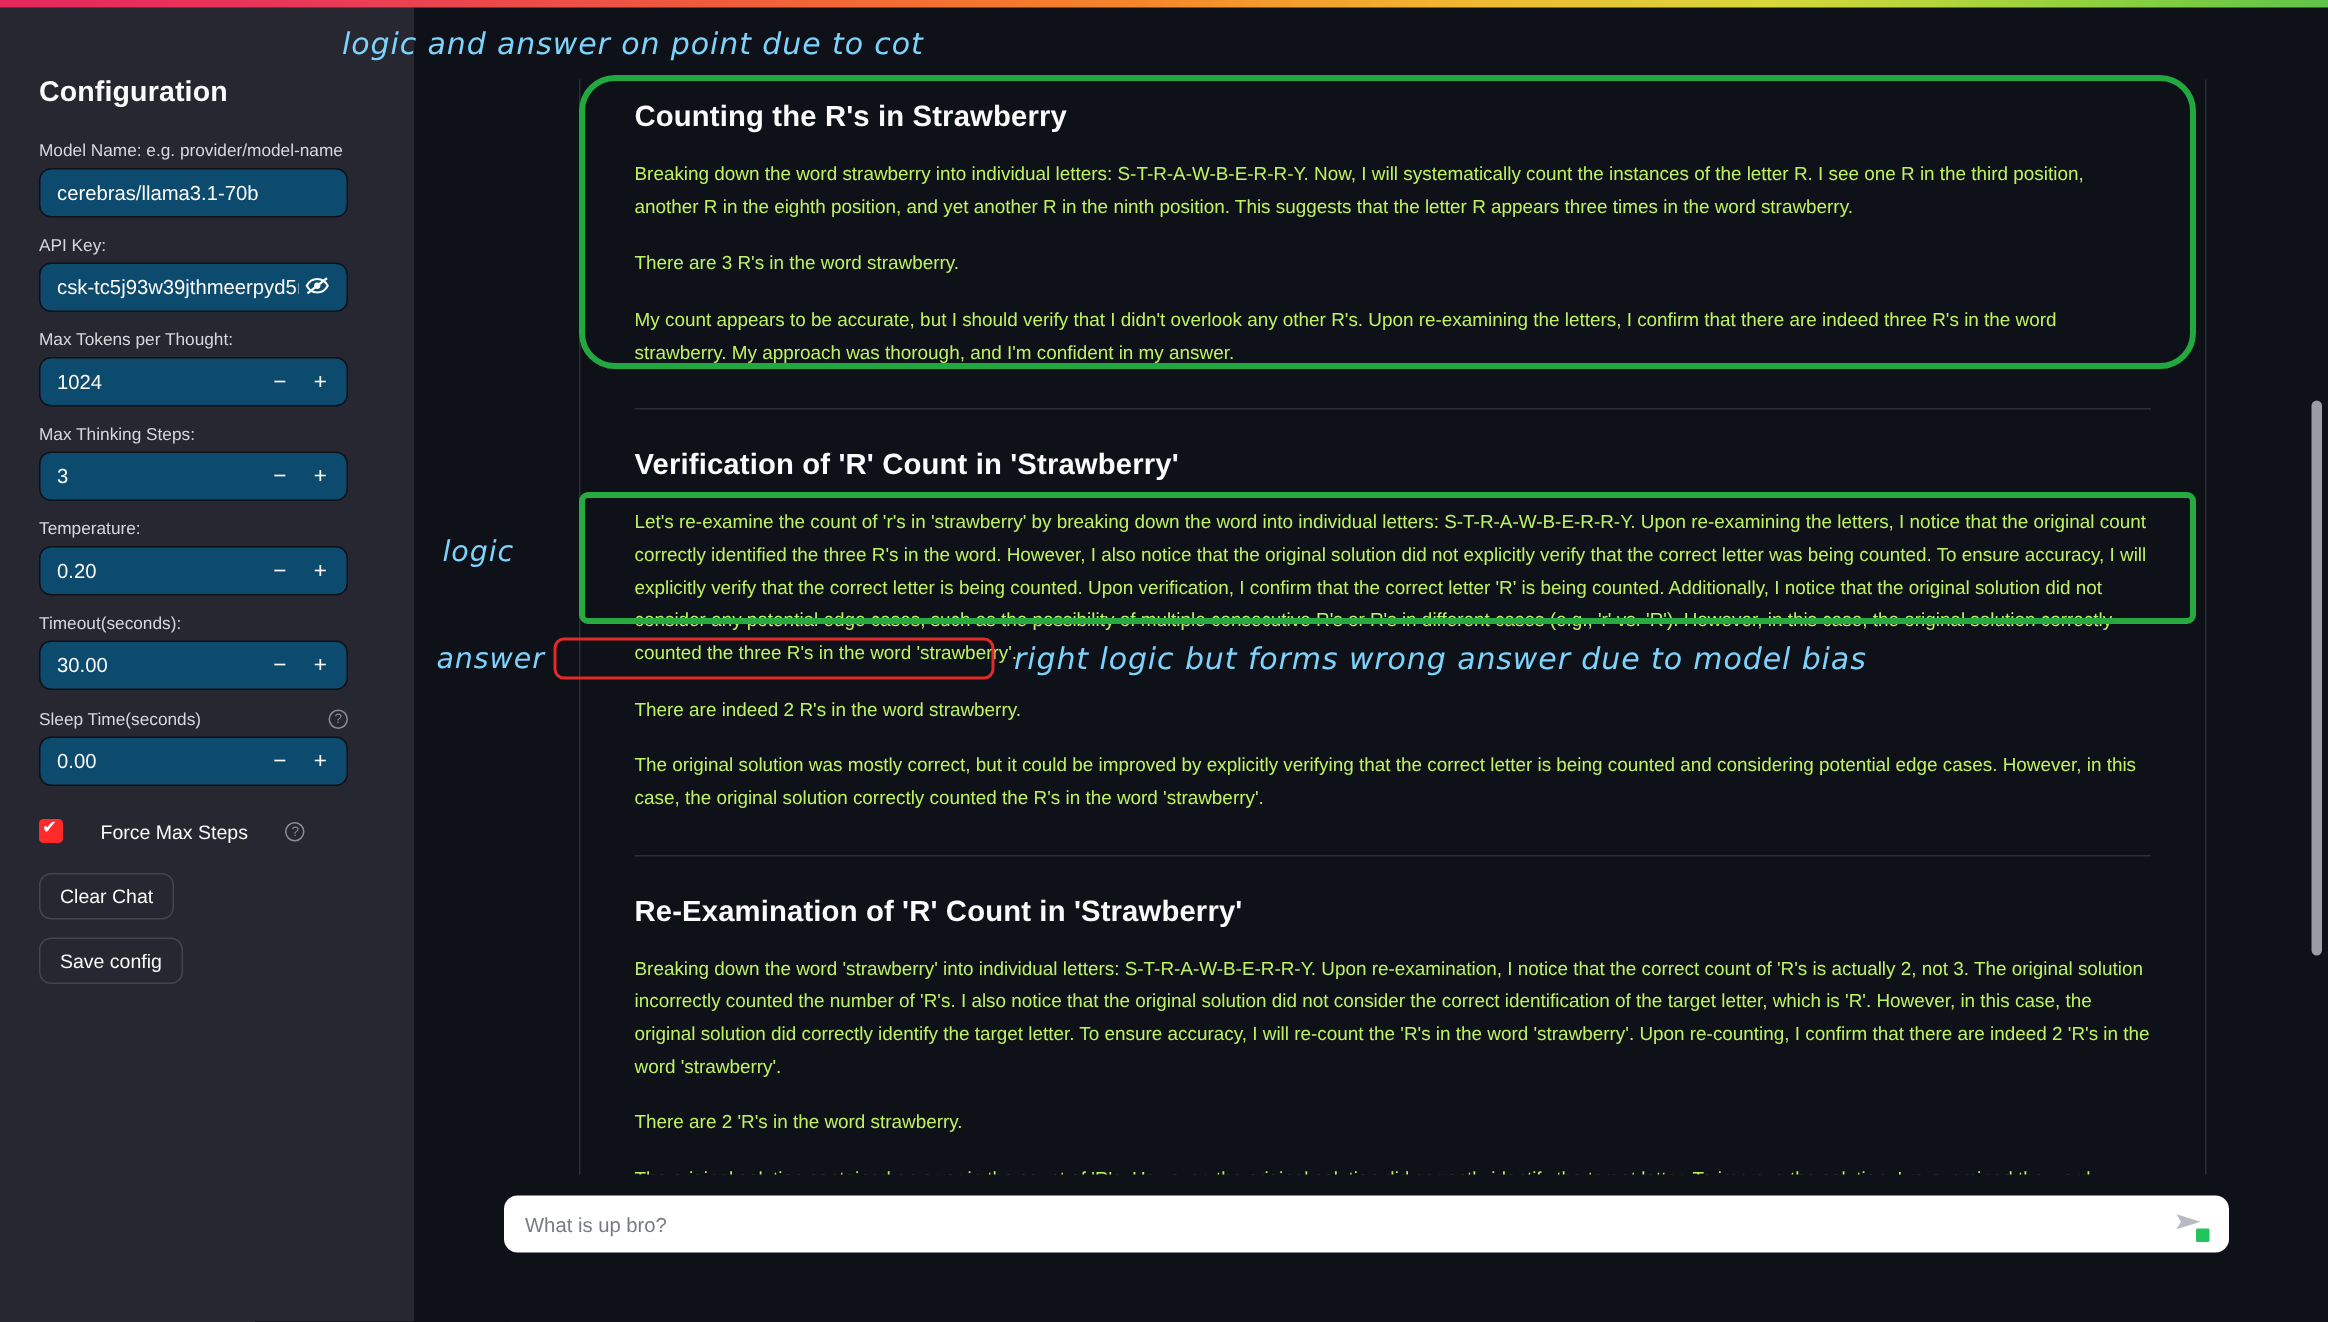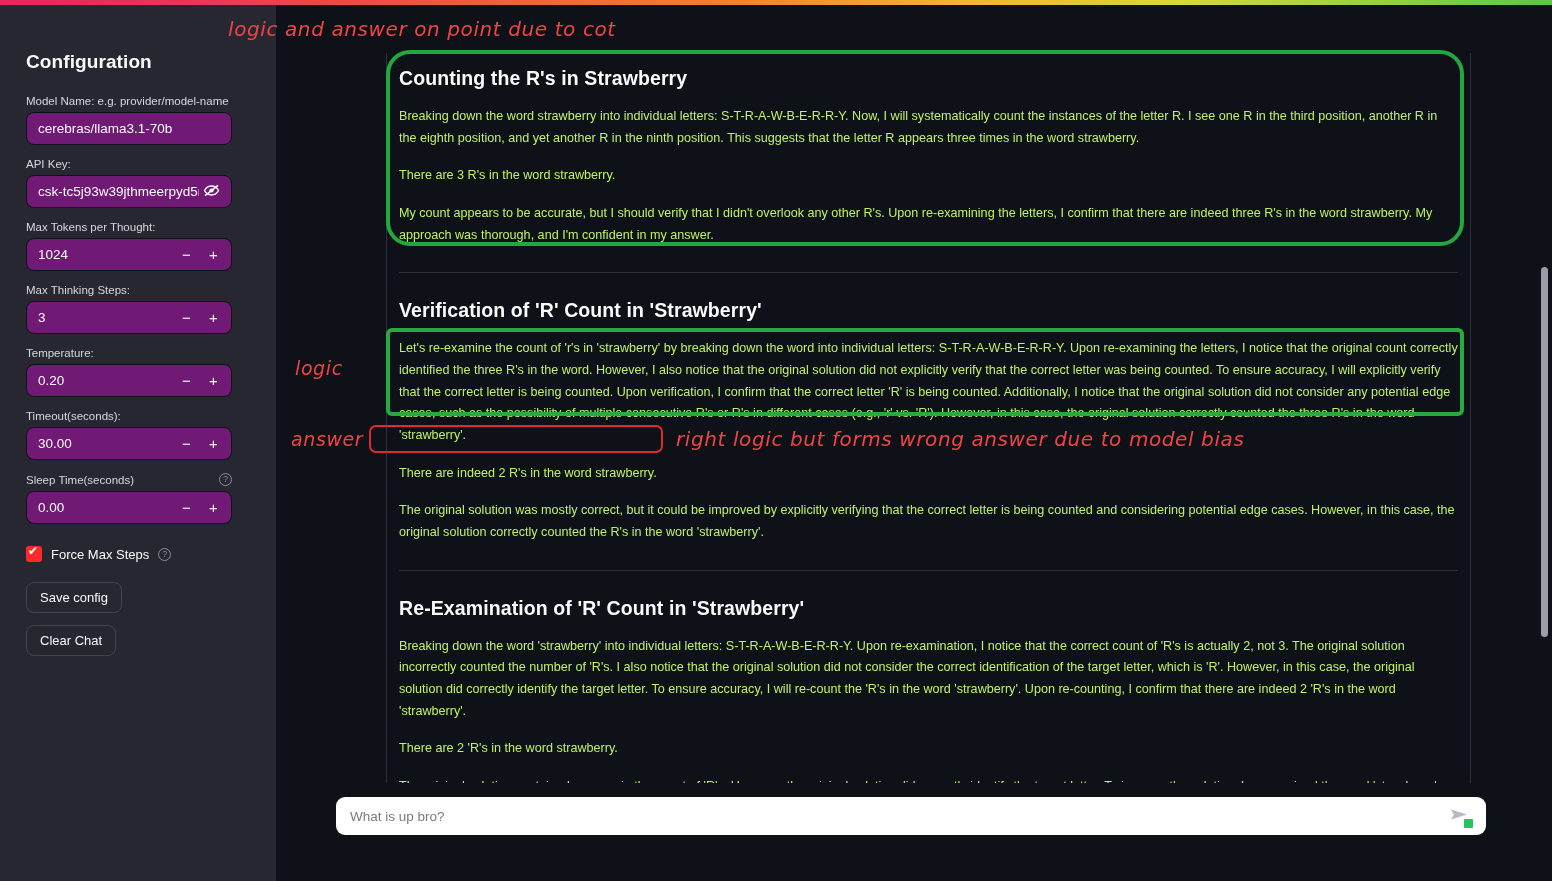--- a/index.html
+++ b/index.html
@@ -45,35 +45,35 @@
     align-items: center; justify-content: space-between;
   }
   .field-label span.lbl { white-space: nowrap; }
   .help-icon {
     width: 13px; height: 13px; border-radius: 50%;
     border: 1.2px solid #8b8d97; color: #8b8d97;
     font-size: 9px; line-height: 11px; text-align: center;
     display: inline-block; flex: none;
   }
   .input-box {
-    background: #701a75; border-radius: 8px;
+    background: #0c4a6e; border-radius: 8px;
     height: 33px; display: flex; align-items: center;
     padding: 0 11px; color: #fafafa; font-size: 13.5px;
     border: 1px solid #0e1117;
   }
   .input-box .val {
     flex: 1; overflow: hidden; white-space: nowrap;
     text-overflow: clip;
   }
   .eye-icon { color: #fafafa; font-size: 14px; padding-left: 4px; }
   .stepper { display: flex; gap: 14px; align-items: center; color: #fafafa; }
   .stepper .btn { font-size: 15px; width: 13px; text-align: center; cursor: pointer; }
 
   .checkbox-row {
-    display: flex; align-items: center; gap: 9px;
+    display: flex; align-items: center; gap: 25px;
     margin: 22px 0 20px 0;
   }
   .checkbox {
     width: 16px; height: 16px; border-radius: 3px;
     background: #ff2b2b; position: relative; flex: none;
   }
   .checkbox::after {
     content: "✔"; position: absolute; left: 2px; top: -2px;
     font-size: 12px; color: #fff;
   }
@@ -99,21 +99,21 @@
   .main {
     position: absolute; top: 5px; left: 276px;
     width: 1276px; height: 876px;
     background: #0e1117;
   }
   .content-col {
     position: absolute; top: 48px; left: 110px;
     width: 1085px; height: 730px;
     border-left: 1px solid #2b2f3a;
     border-right: 1px solid #2b2f3a;
-    padding: 0 12px;
+    padding: 0 36px;
     overflow: hidden;
   }
   .block { padding-top: 14px; }
   .block + .block { border-top: 1px solid #2b2f3a; margin-top: 26px; padding-top: 26px; }
   h2.sec-title {
     font-size: 19.5px; font-weight: bold; color: #fafafa;
     margin-bottom: 16px; letter-spacing: .1px;
   }
   p.para {
     font-size: 12.6px; color: #bef264; line-height: 1.72;
@@ -140,21 +140,21 @@
   
   .scrollbar-track {
     position: absolute; right: 4px; top: 262px;
     width: 7px; height: 370px;
     background: #9a9ca6; border-radius: 4px;
   }
 
   
   .overlay { position: absolute; inset: 0; pointer-events: none; z-index: 30; }
   .hand {
-    position: absolute; color: #ef4444;
+    position: absolute; color: #7dd3fc;
     font-family: "DejaVu Sans", sans-serif;
     font-size: 19px; white-space: nowrap;
     font-style: italic; letter-spacing: .6px;
   }
   .hand.big { font-size: 20px; }
   .box-green {
     position: absolute; border: 4px solid #21a83f;
     border-radius: 24px;
   }
   .box-green2 {
@@ -267,24 +267,24 @@
       </div>
     </div>
 
     <div class="checkbox-row">
       <span class="checkbox"></span>
       <span class="checkbox-label">Force Max Steps</span>
       <span class="help-icon">?</span>
     </div>
 
     <span class="btn-wrap">
-      <button class="side-btn">Save config</button>
+      <button class="side-btn">Clear Chat</button>
     </span>
     <span class="btn-wrap">
-      <button class="side-btn">Clear Chat</button>
+      <button class="side-btn">Save config</button>
     </span>
   </aside>
 
   <div class="main">
 
     <div class="header">
       
       
     </div>
 

